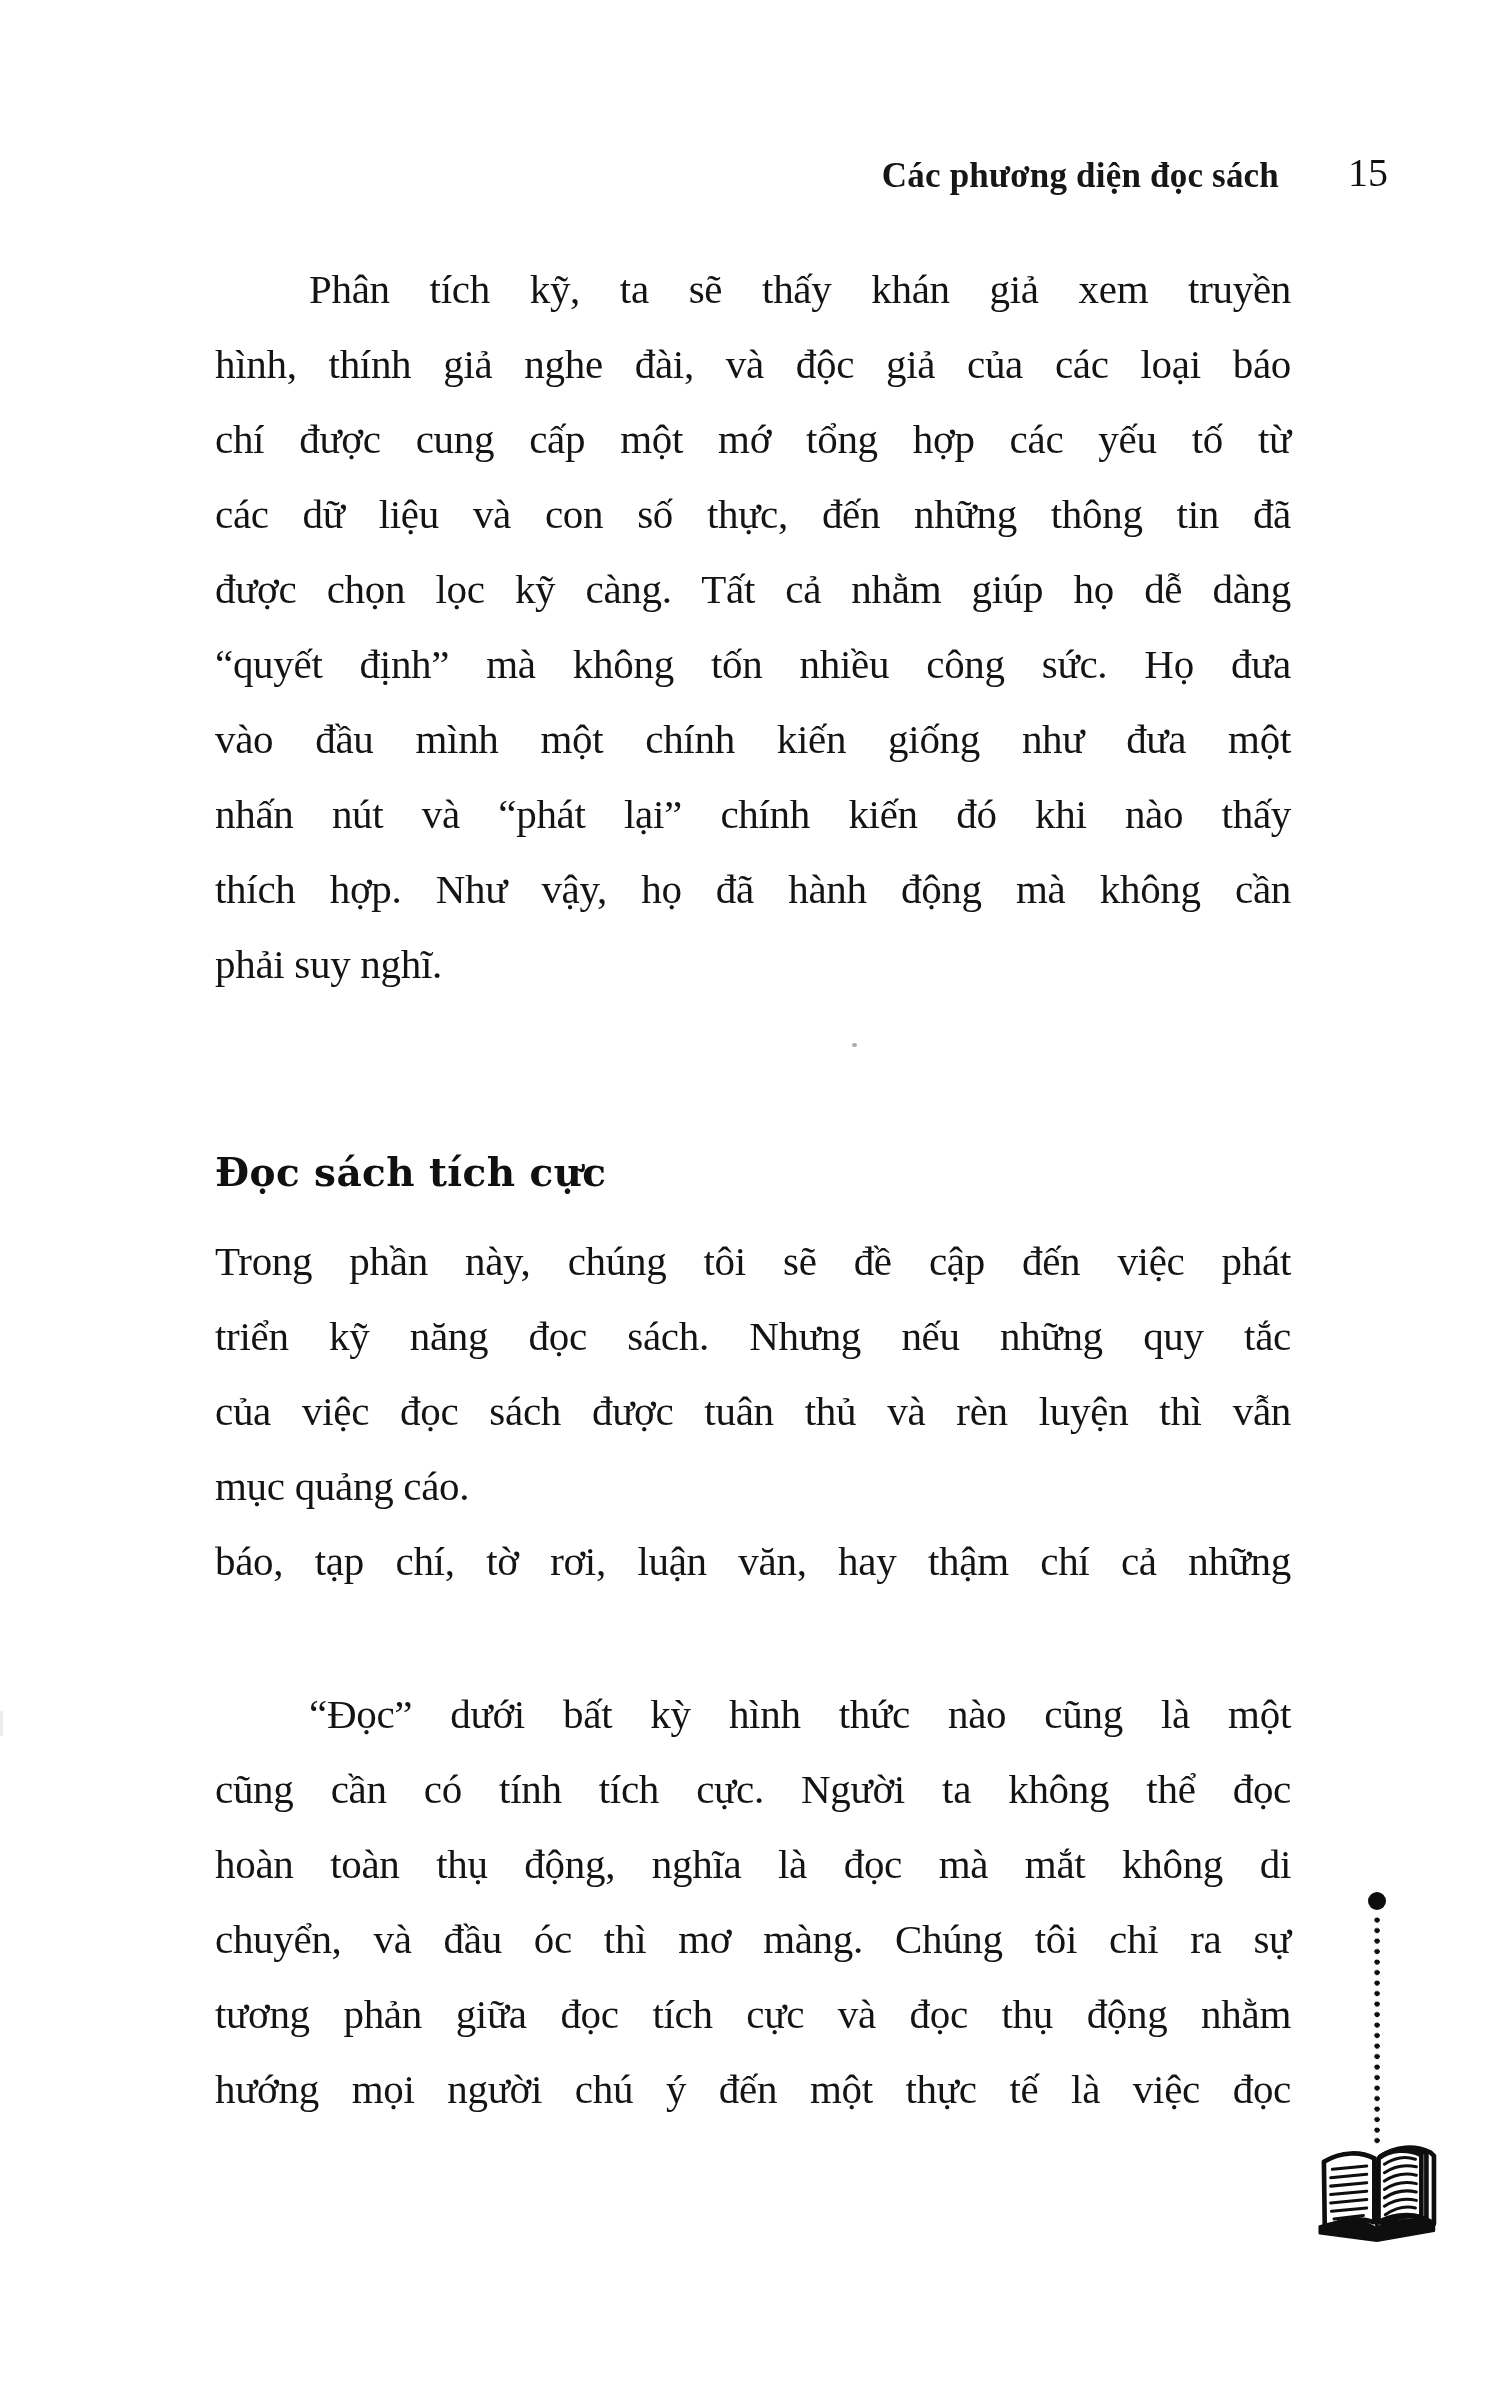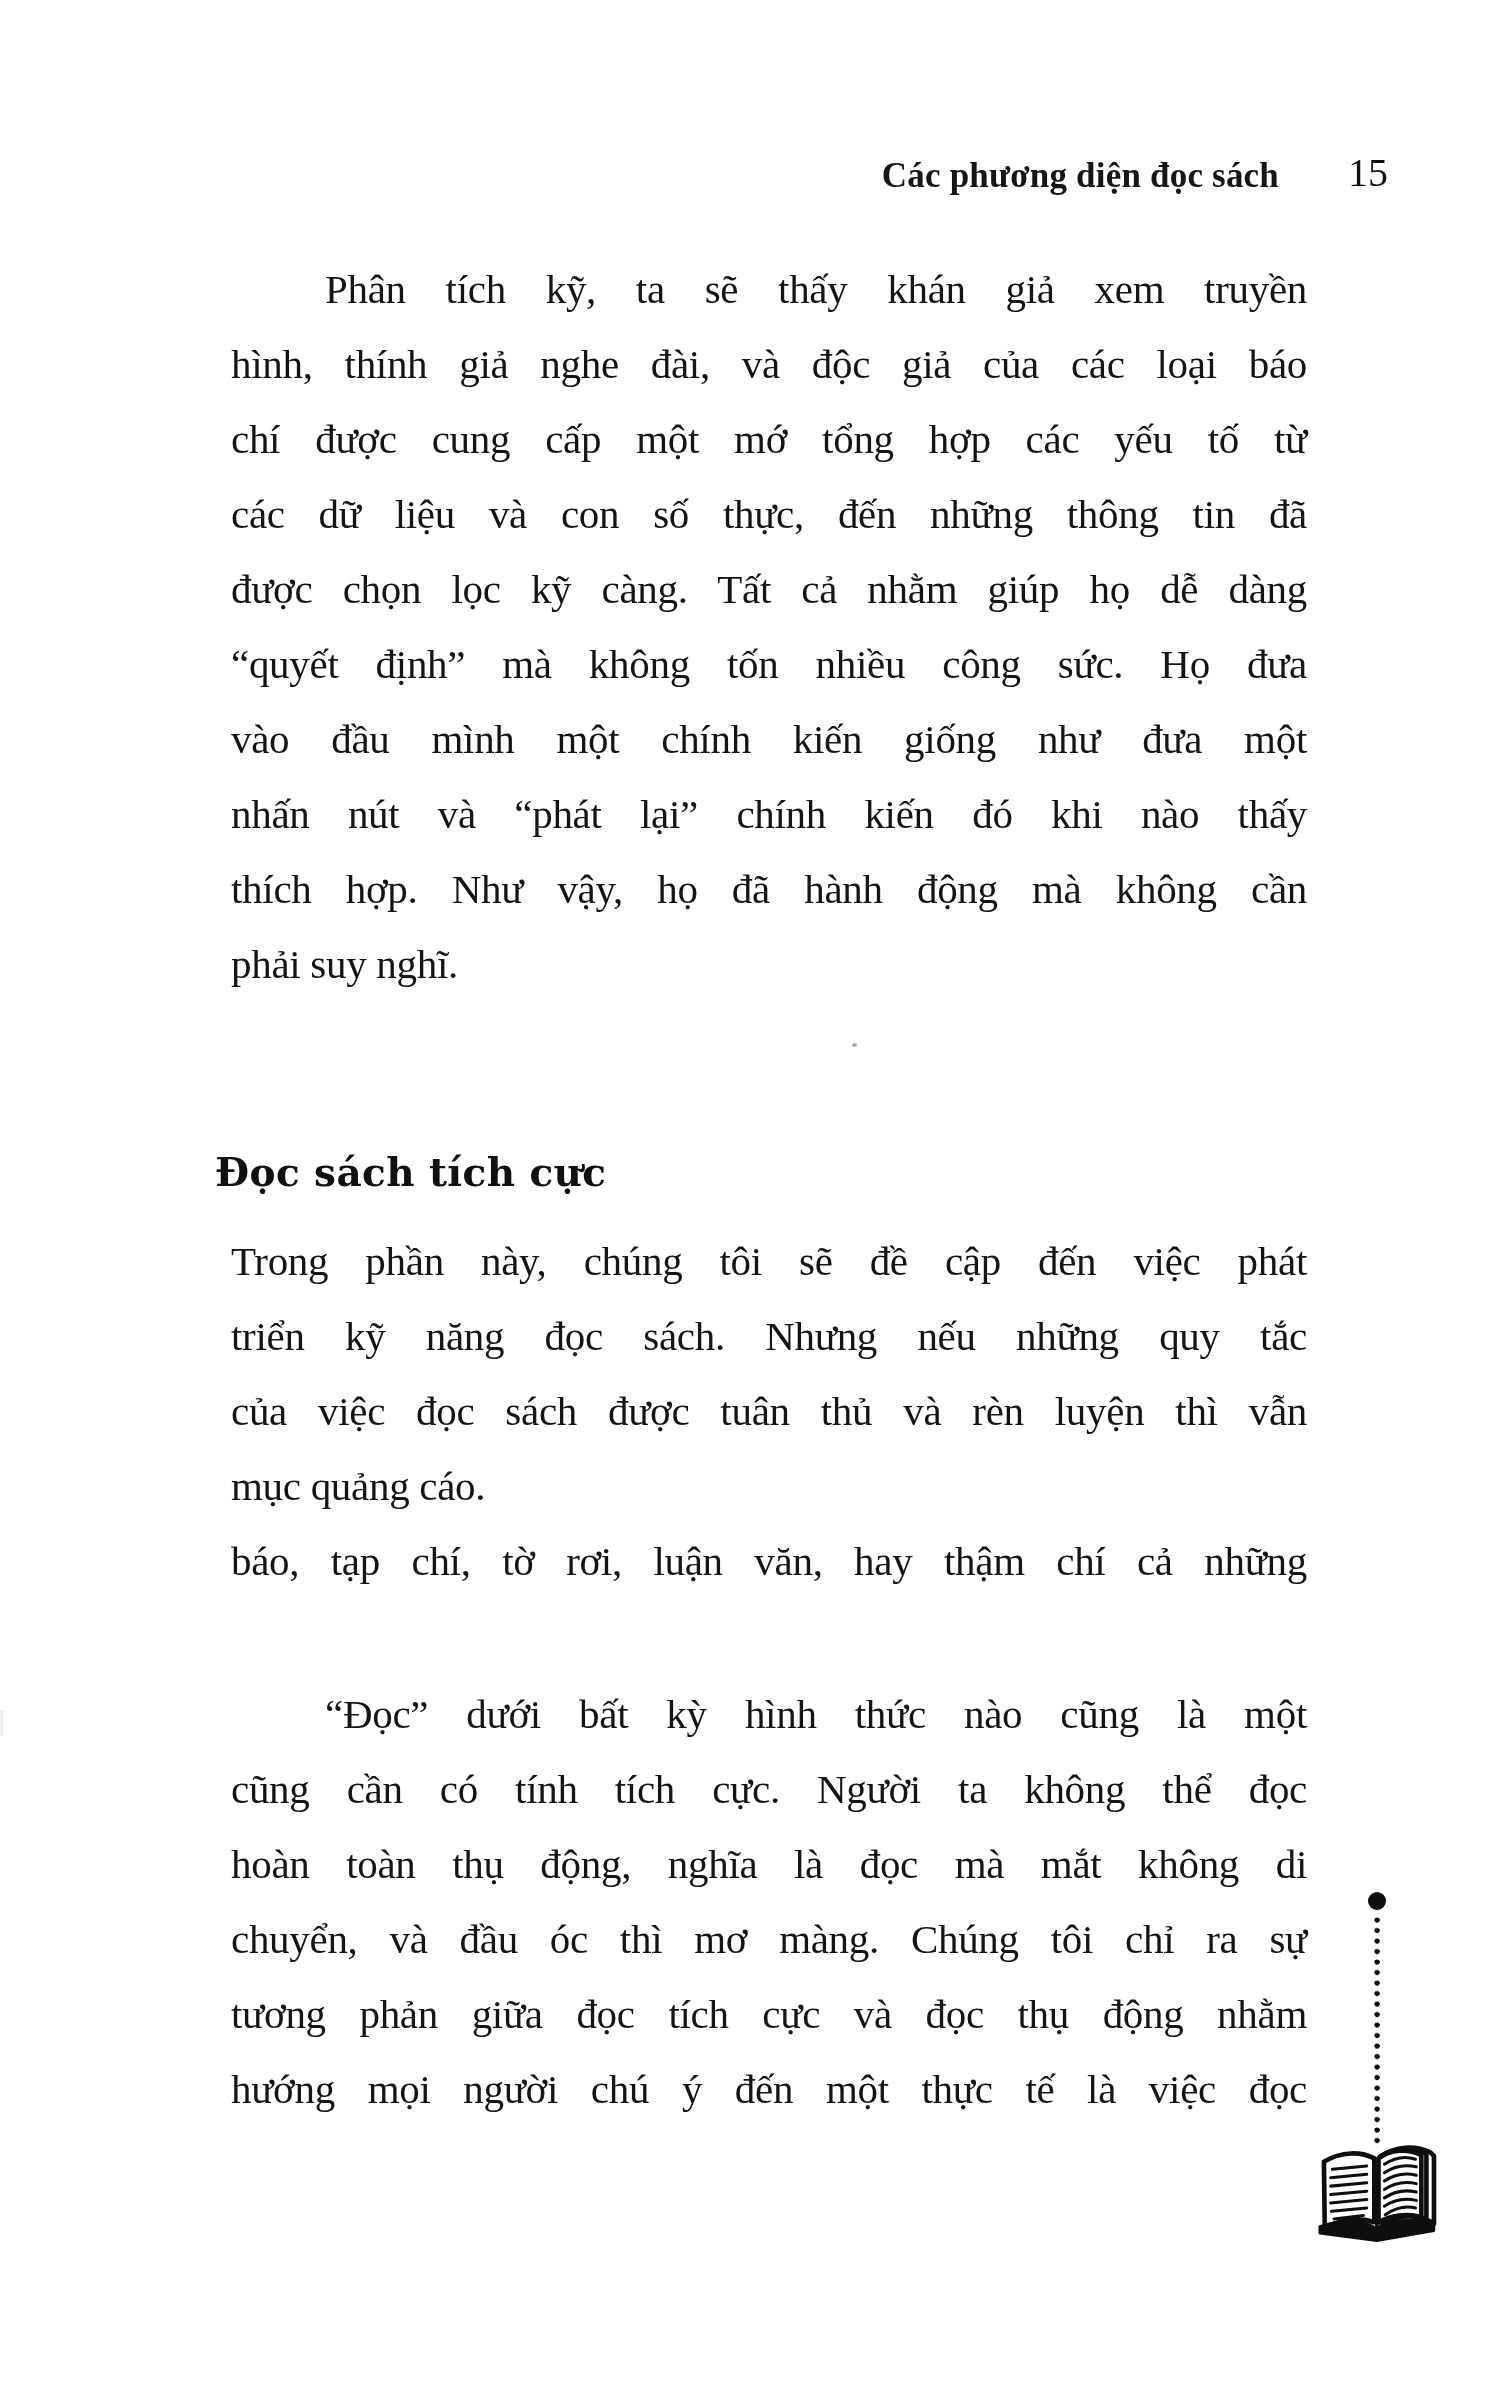--- a/index.html
+++ b/index.html
@@ -17,21 +17,21 @@
     top:149px;left:0;right:121px;
     display:flex;justify-content:flex-end;align-items:flex-end;gap:69px;
   }
   .header-title{
     font-size:35px;font-weight:700;letter-spacing:0.2px;color:#161616;
     transform:scaleY(1.02);
   }
   .page-num{font-size:40px;color:#111;}
   
   .para{
-    position:absolute;left:215px;width:1076px;margin-left:16px;
+    position:absolute;left:215px;width:1076px;
   }
   .line{
     height:75px;line-height:75px;
     font-size:41px;letter-spacing:-0.3px;
     text-align:justify;text-align-last:justify;
     white-space:nowrap;
     color:#141414;
   }
   .line.lastline{text-align-last:left;}
   .line.indent{text-indent:94px;}

